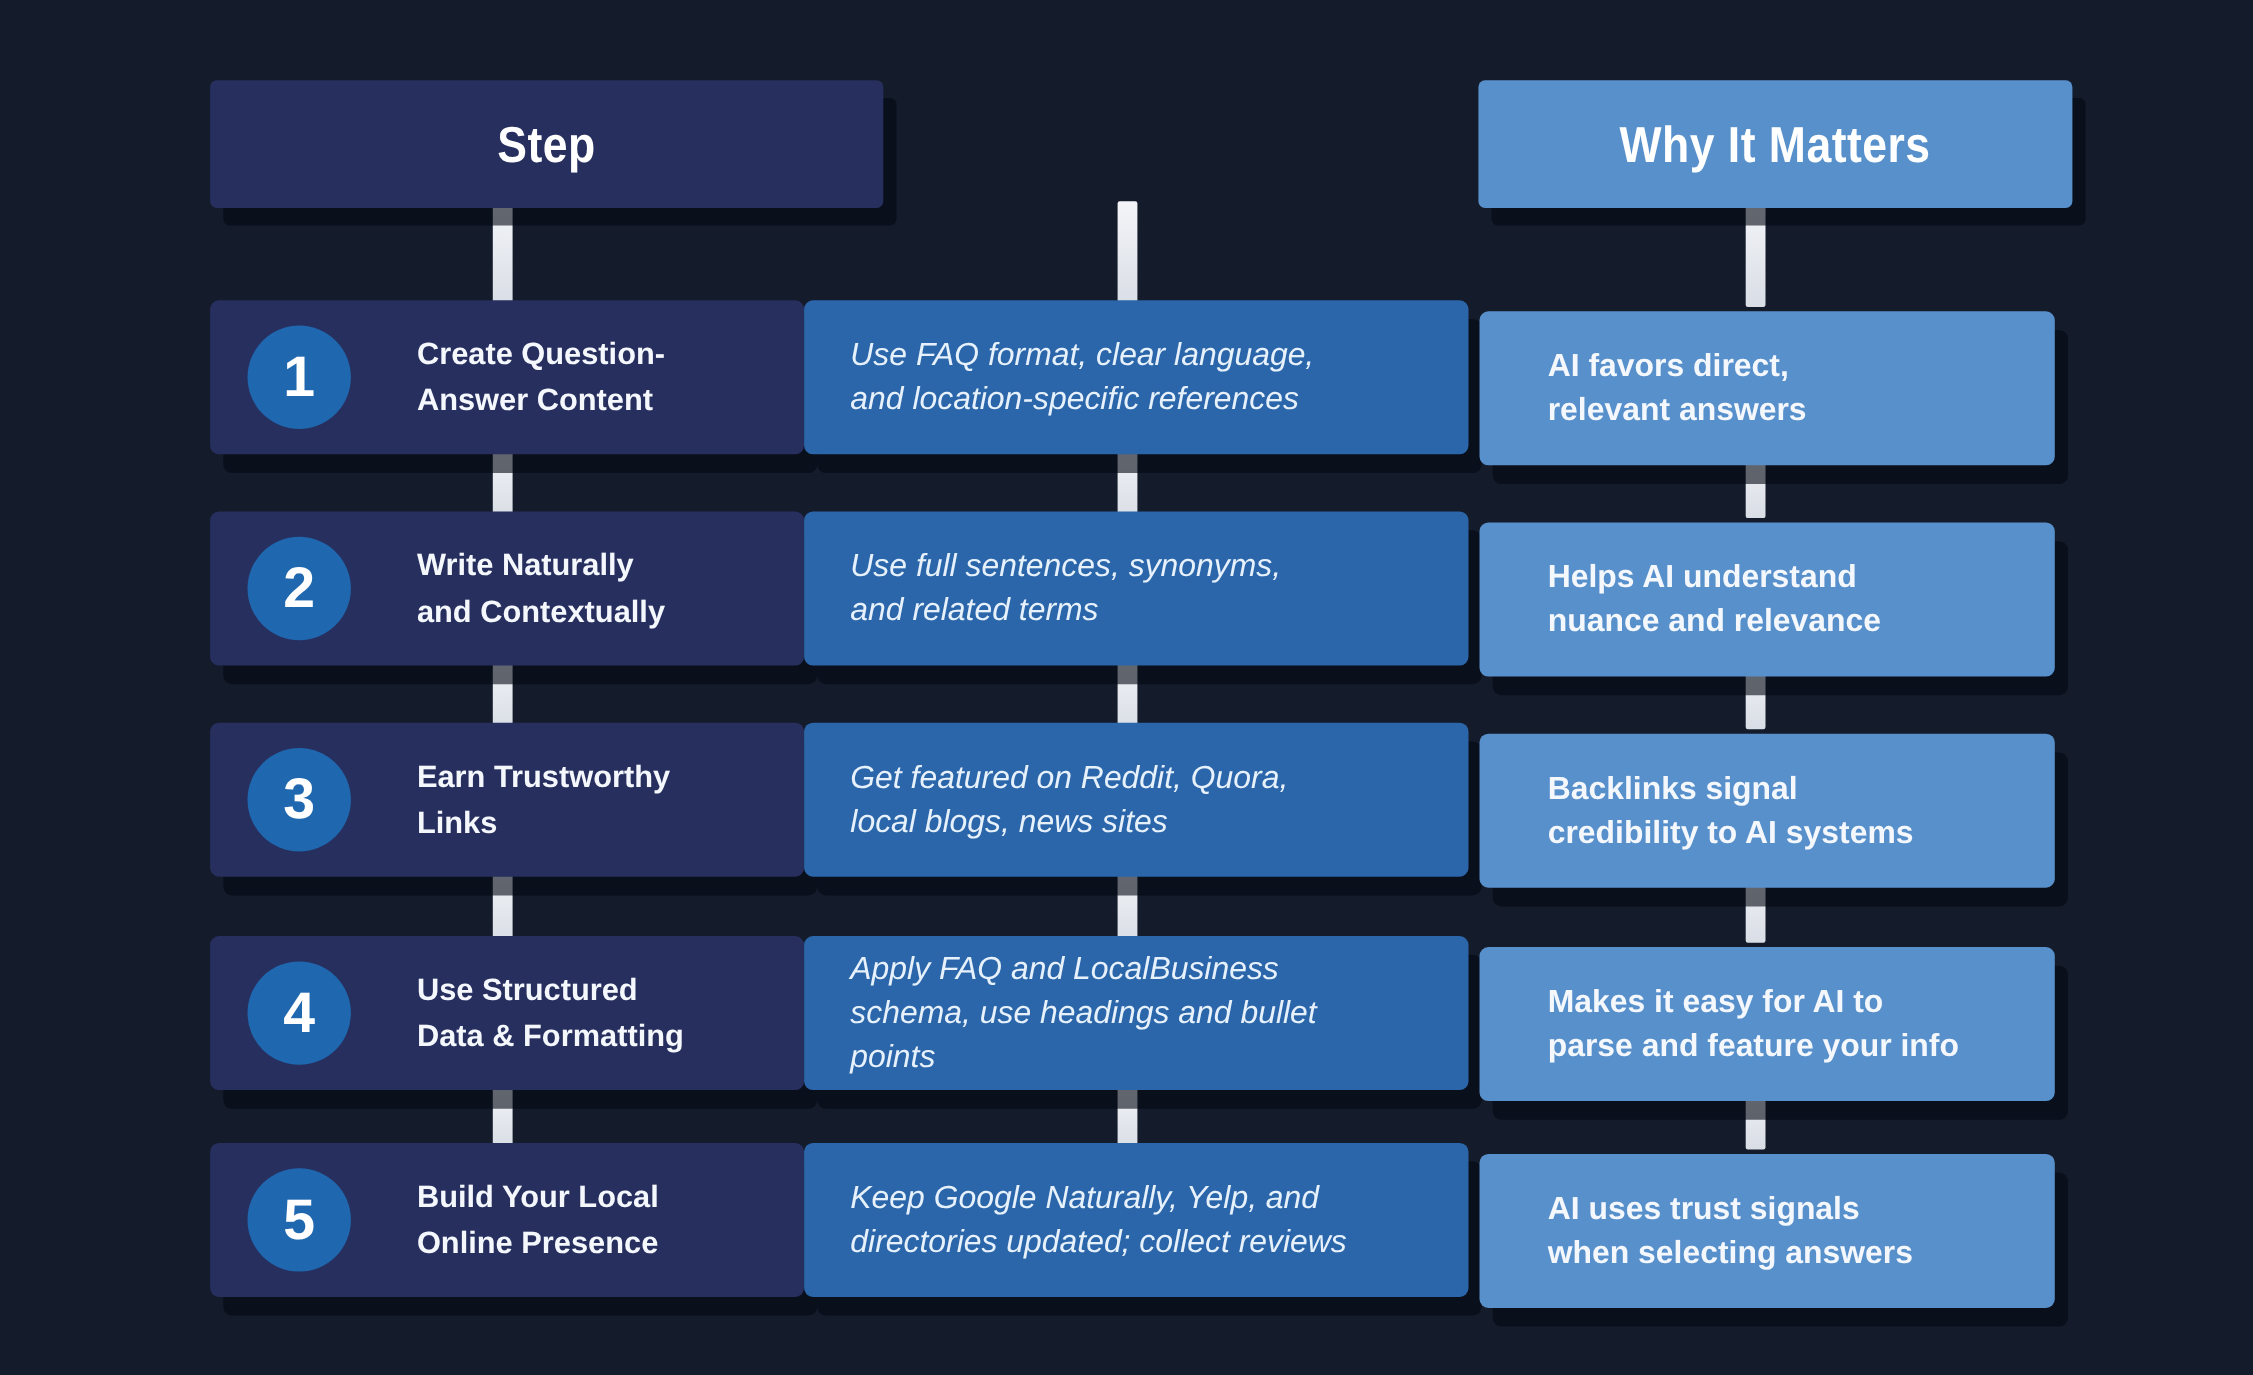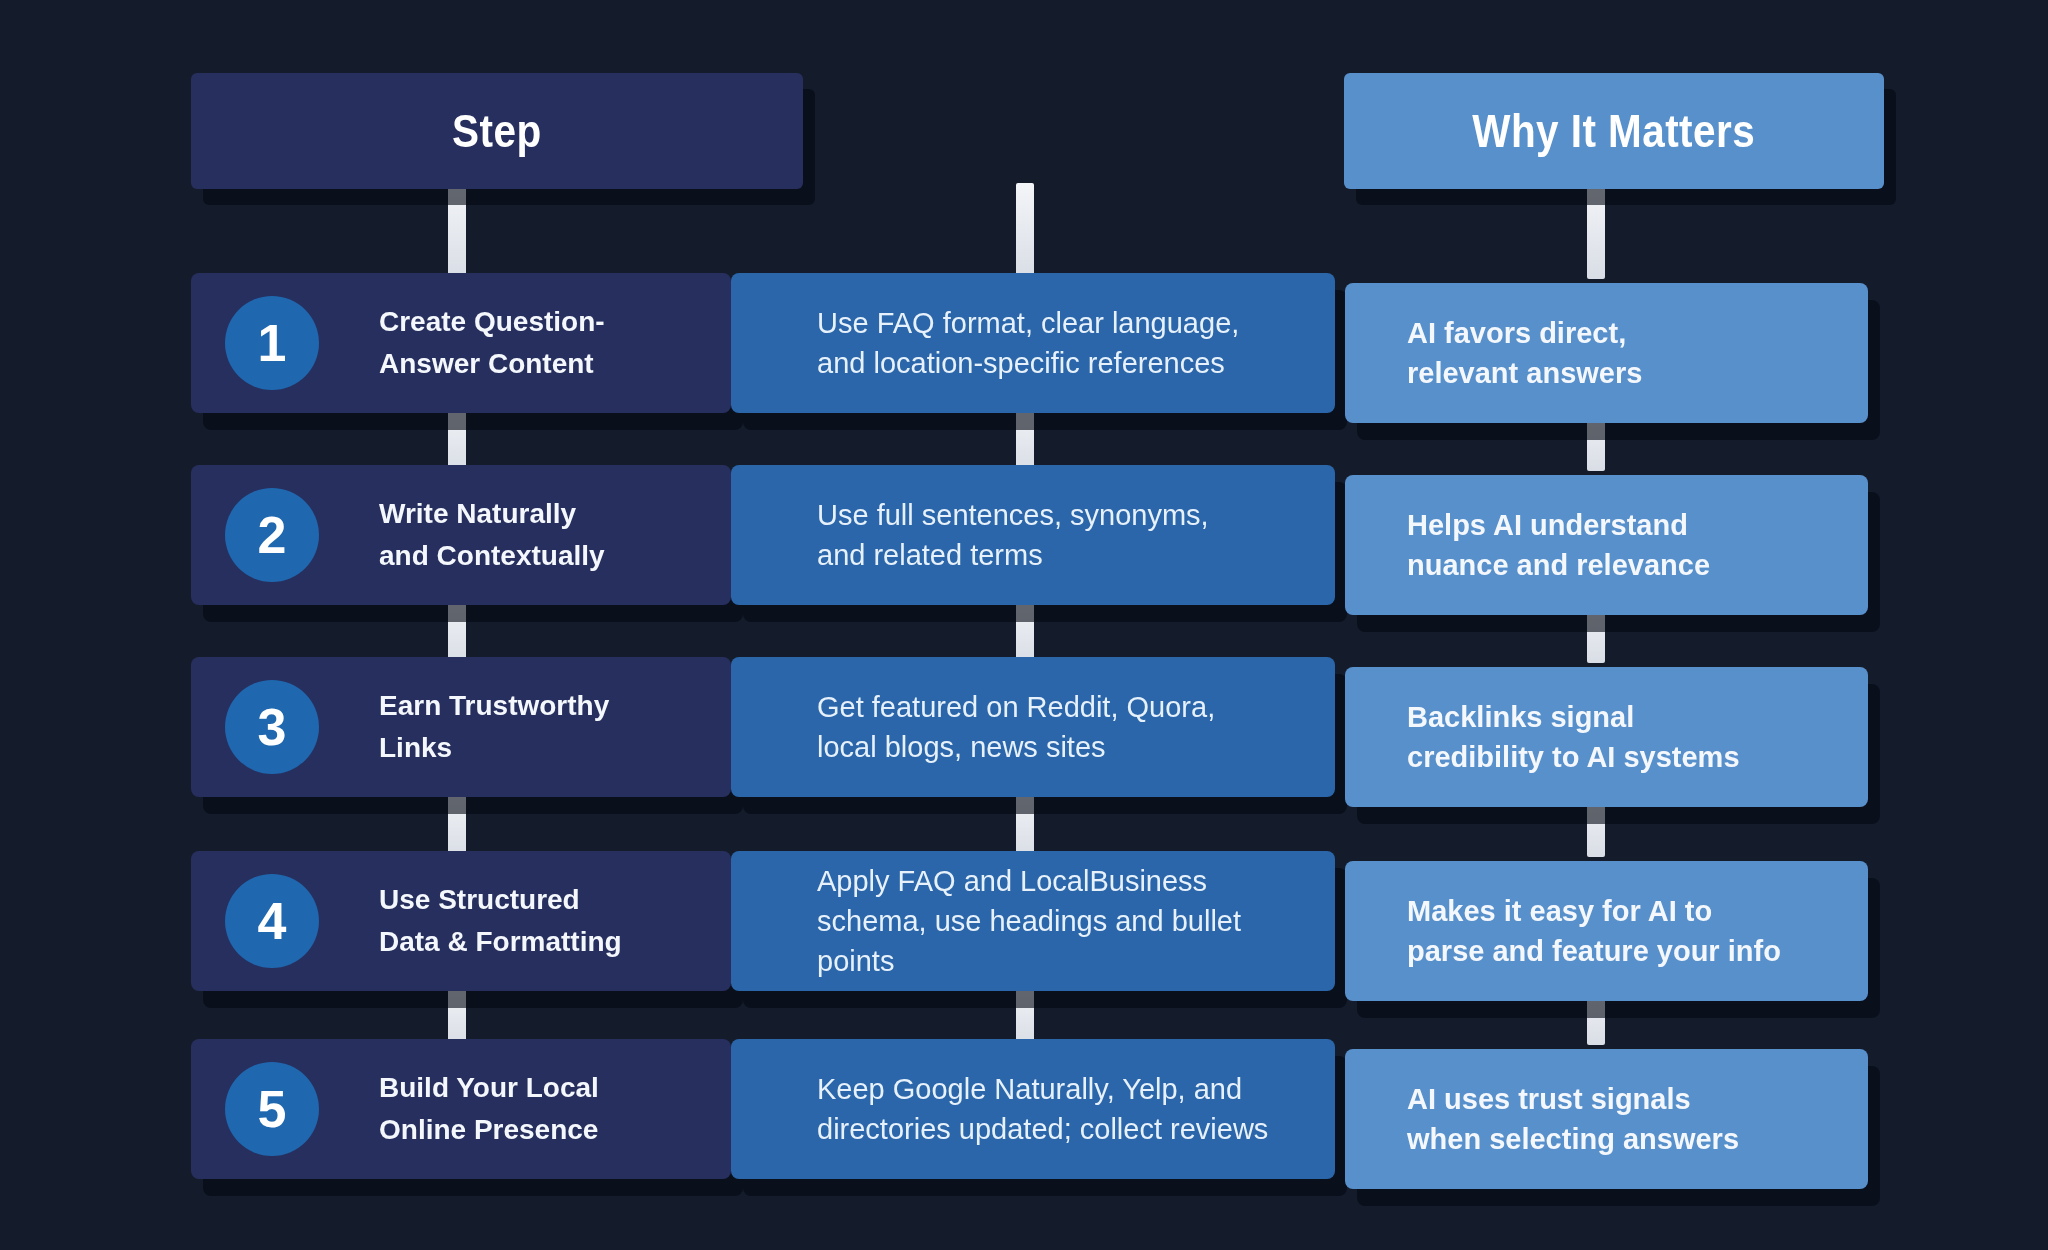--- a/index.html
+++ b/index.html
@@ -51,21 +51,21 @@
 
   .row{position:absolute;left:0;width:1677px;height:140px;}
   .cell{
     position:absolute;top:0;height:140px;
     display:flex;align-items:center;
     border-radius:8px;
     z-index:2;
     box-shadow:12px 17px 0 var(--shadow);
   }
   .cell-step{left:0;width:540px;background:var(--step_box);}
-  .cell-what{left:540px;width:604px;background:var(--what_box);padding-left:86px;padding-right:24px;}
+  .cell-what{left:540px;width:604px;background:var(--what_box);padding-left:42px;padding-right:24px;font-style:italic;}
   .cell-why{left:1154px;width:523px;background:var(--why_box);padding-left:62px;padding-right:20px;margin-top:10px;}
 
   .num-circle{
     width:94px;height:94px;border-radius:50%;
     margin-left:34px;flex:0 0 94px;
     background:var(--number_circle);
     display:flex;align-items:center;justify-content:center;
     color:#fff;font-weight:bold;font-size:52px;
   }
   .step-title{

